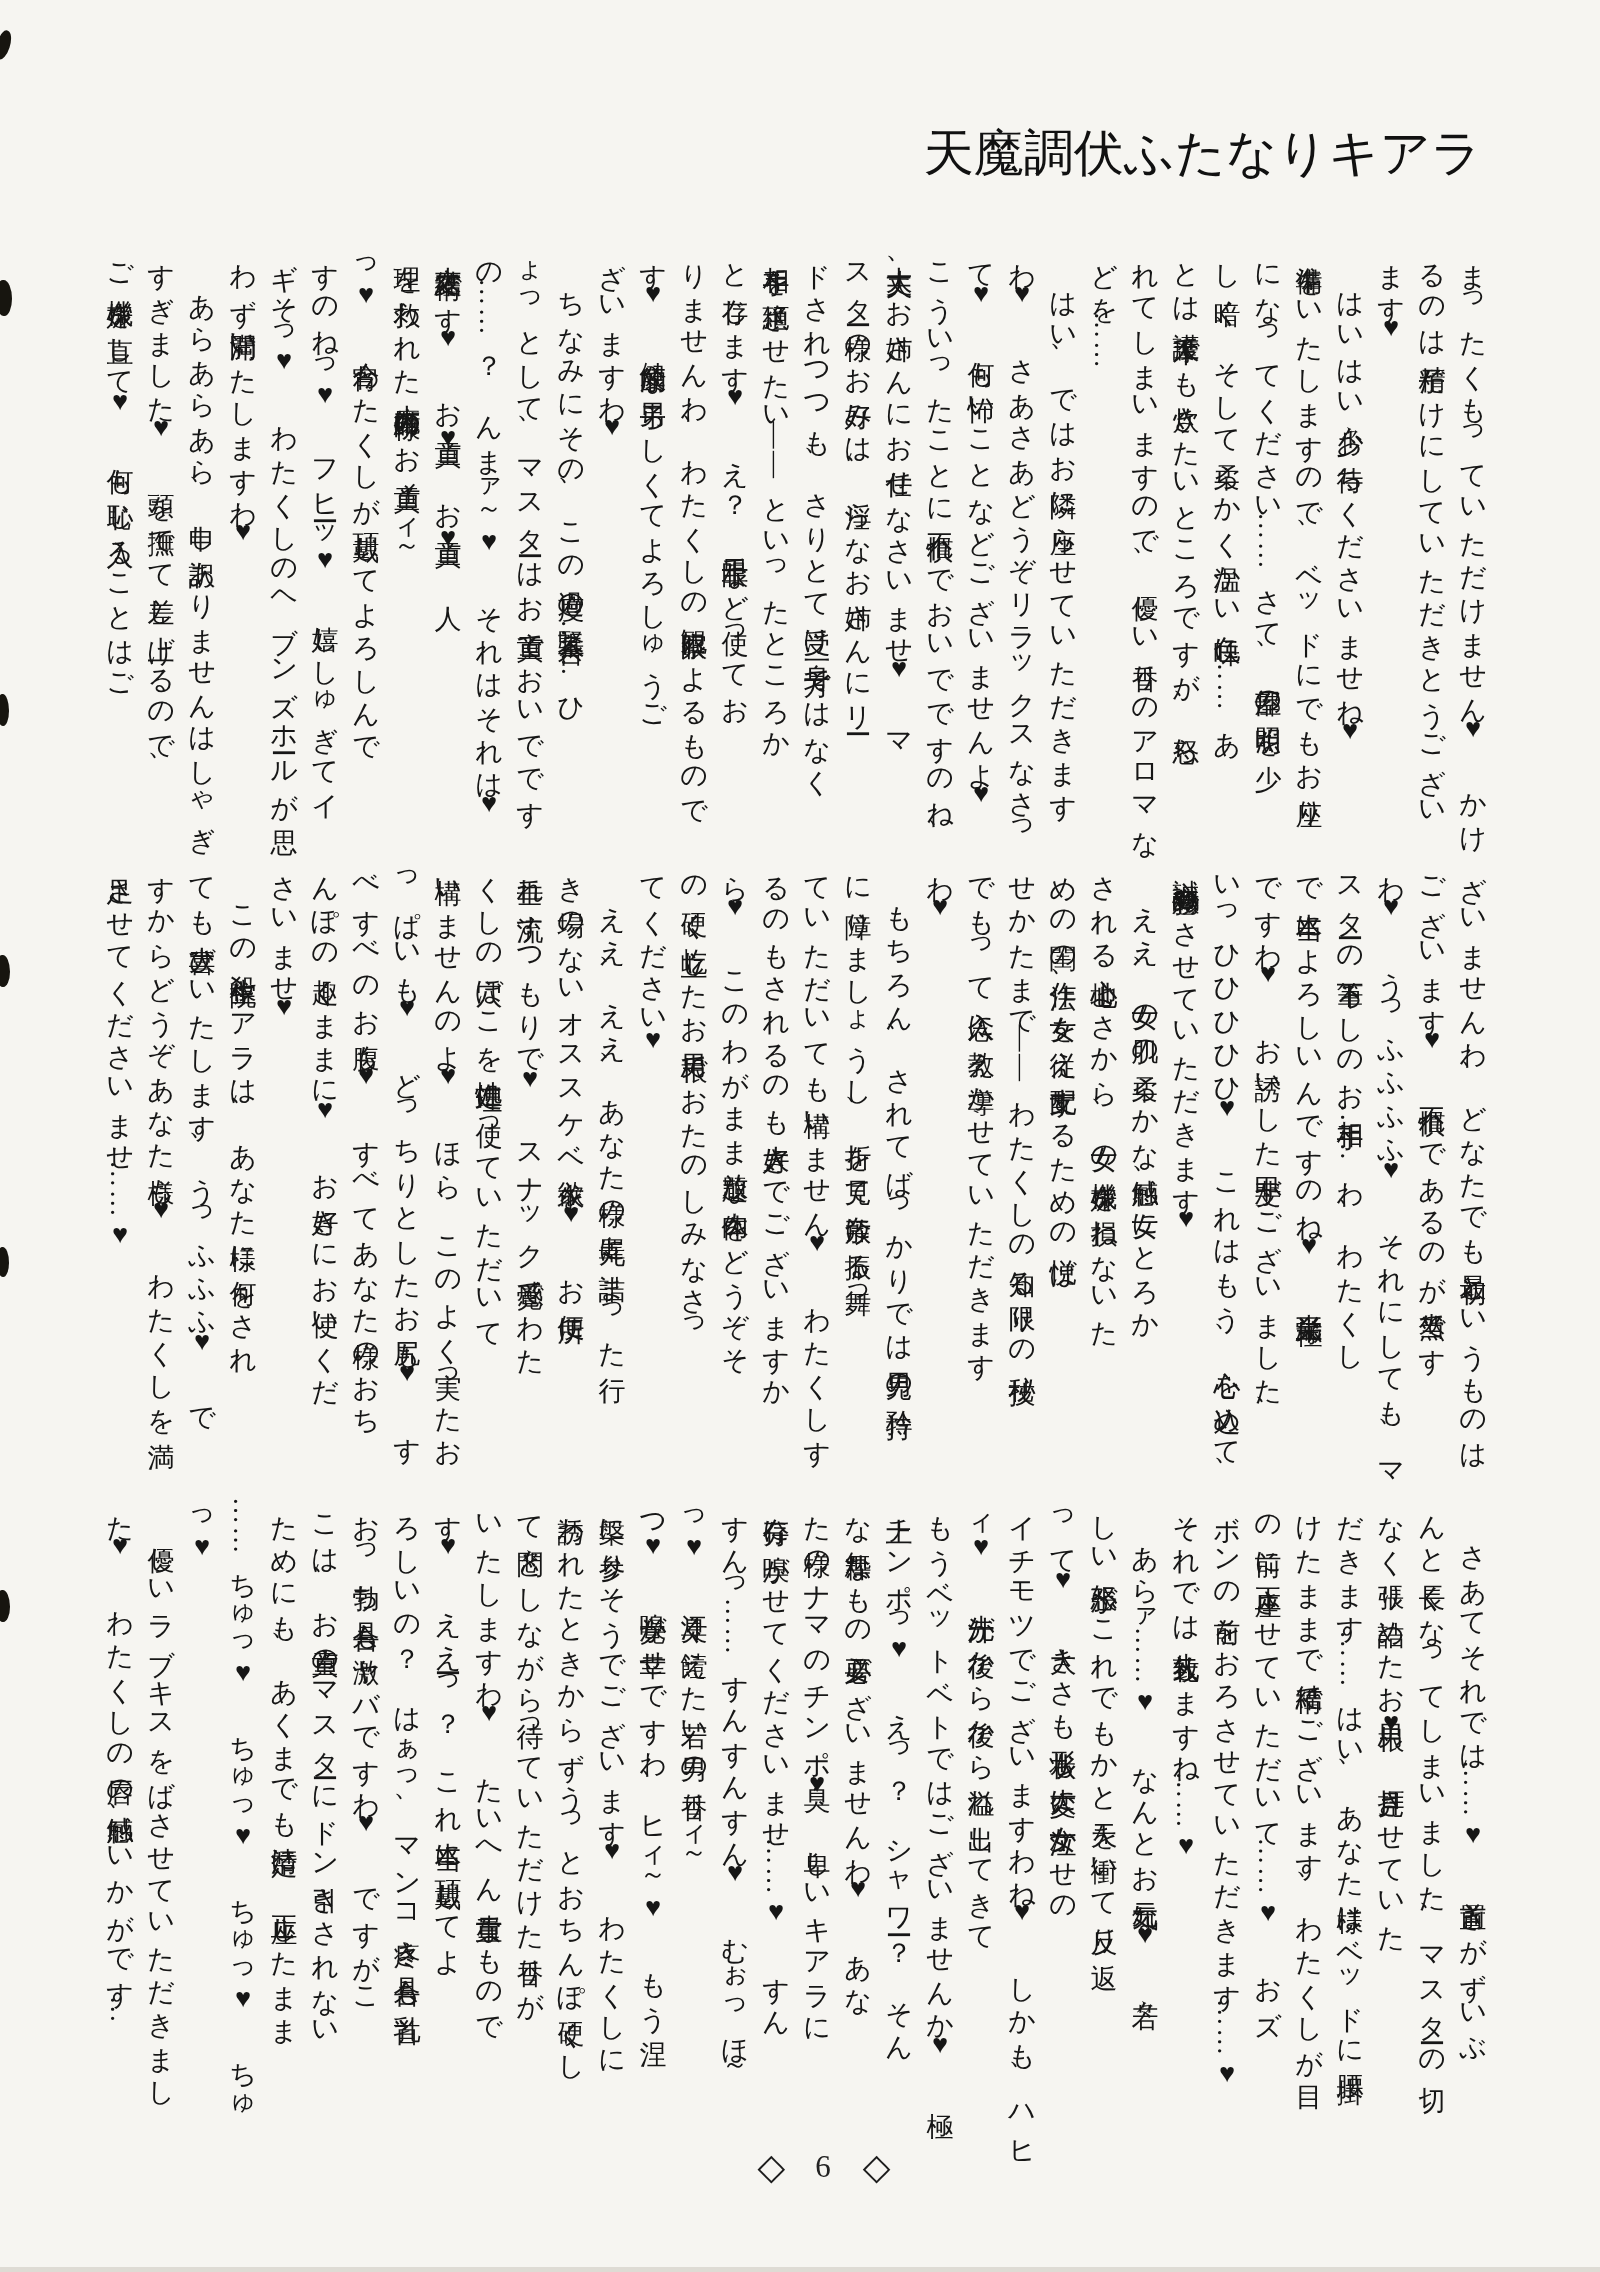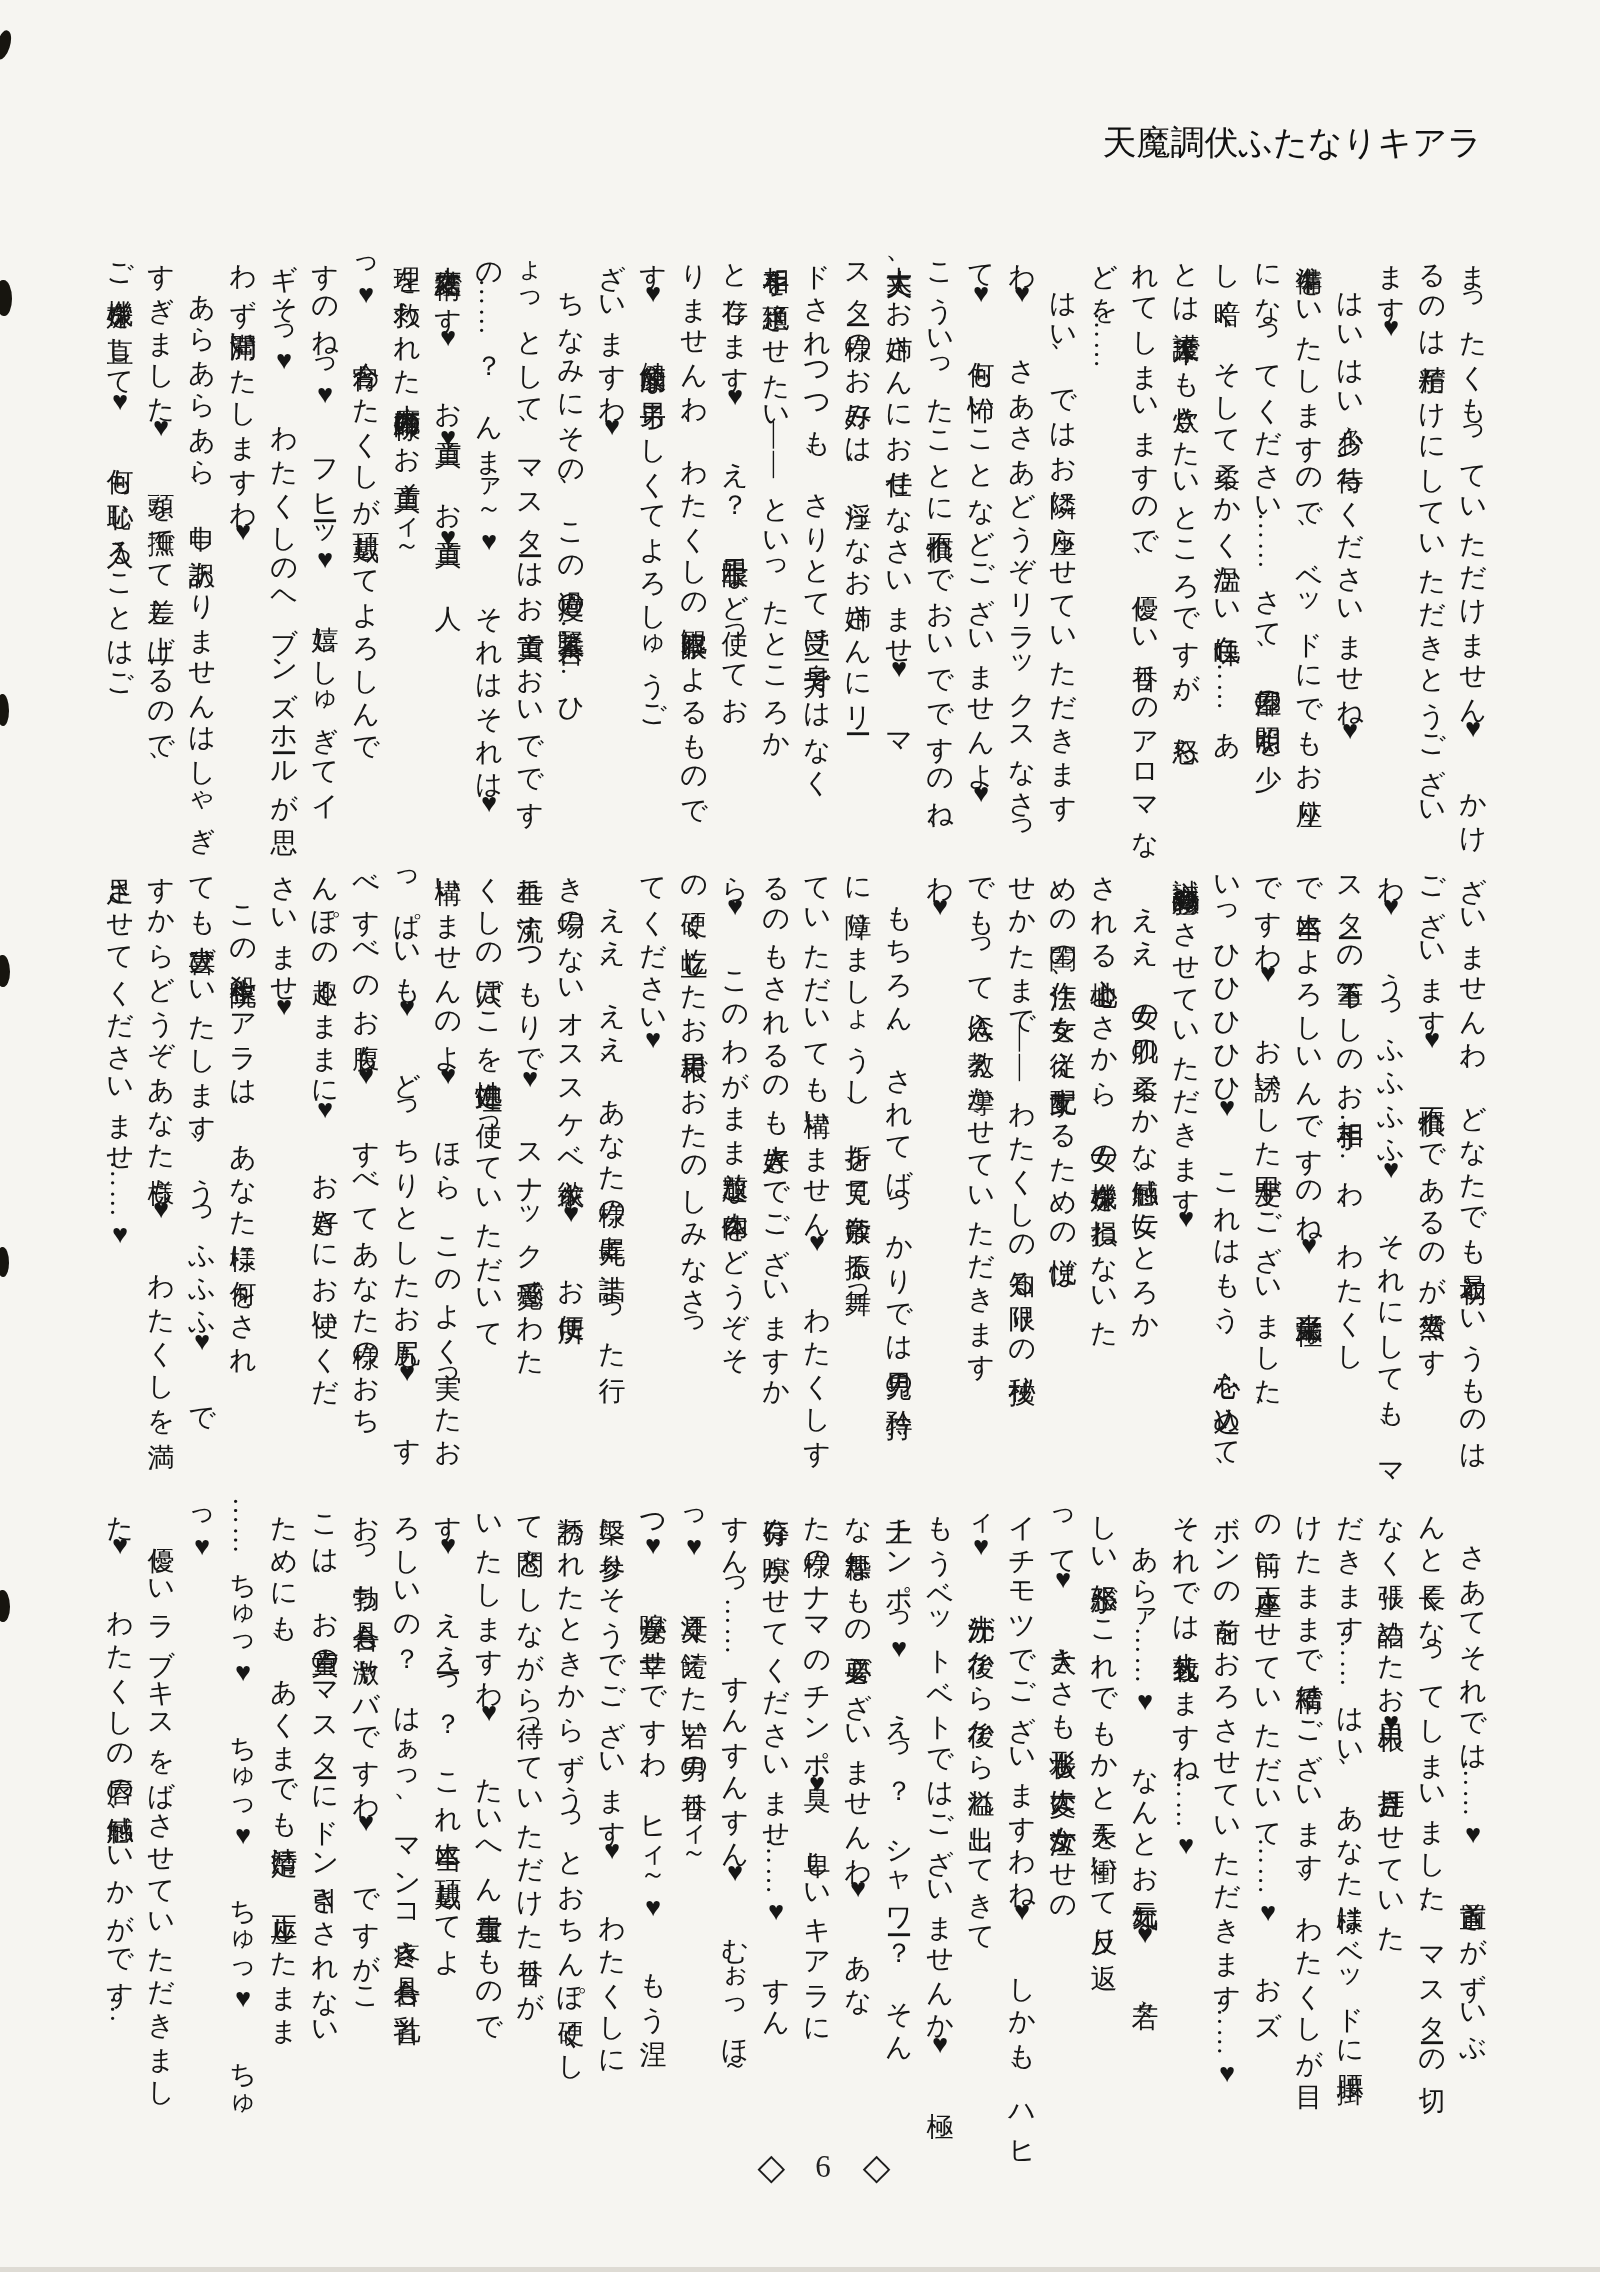--- a/index.html
+++ b/index.html
@@ -5,21 +5,21 @@
   html,body{margin:0;padding:0;}
   body{
     width:1600px;height:2272px;position:relative;overflow:hidden;
     background:#f6f5f1;
     font-family:"Liberation Serif","DejaVu Serif",serif;
     color:#151515;
   }
   .page{position:absolute;inset:0;}
   .title{
     position:absolute;top:120px;right:118px;
-    font-size:34px;letter-spacing:0px;font-weight:500;
+    font-size:50px;letter-spacing:0px;font-weight:500;
     white-space:nowrap;color:#111;
   }
   .vblock{
     position:absolute;right:107px;height:600px;
     writing-mode:vertical-rl;text-orientation:mixed;
     font-size:27px;line-height:41px;letter-spacing:2.5px;
     color:#161616;
   }
   .b1{top:245px;}
   .b2{top:858px;}

